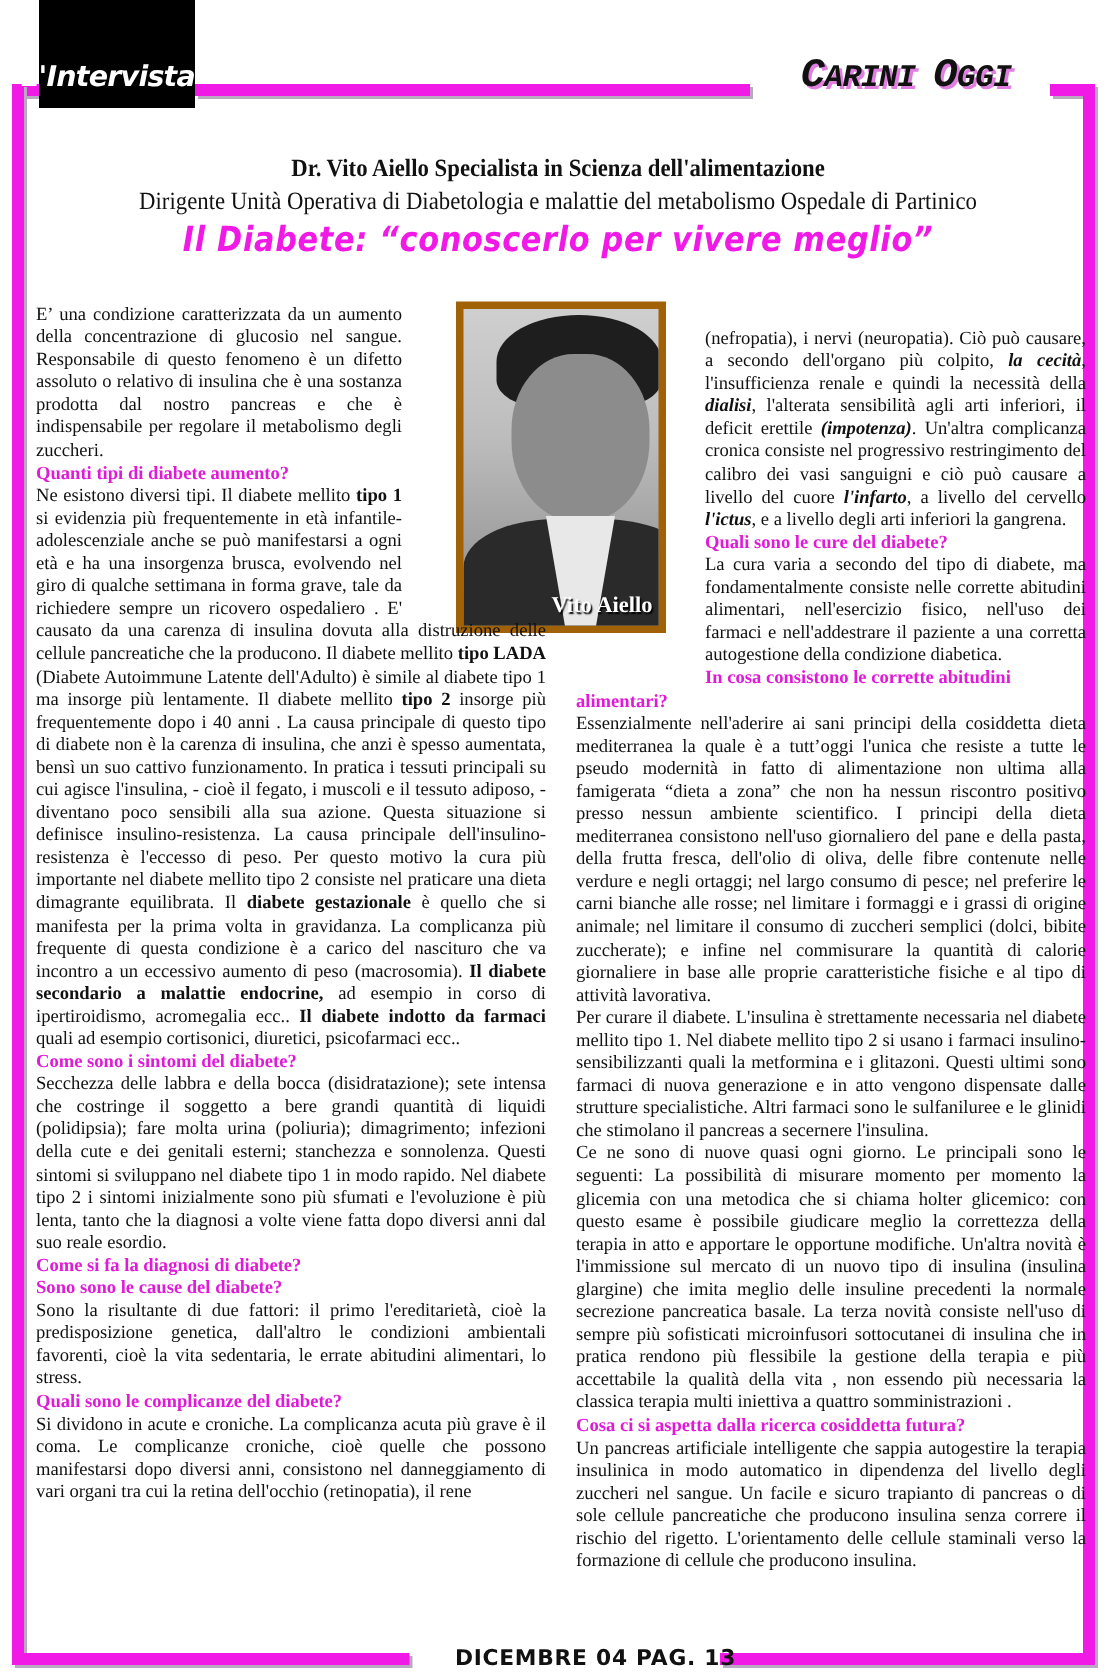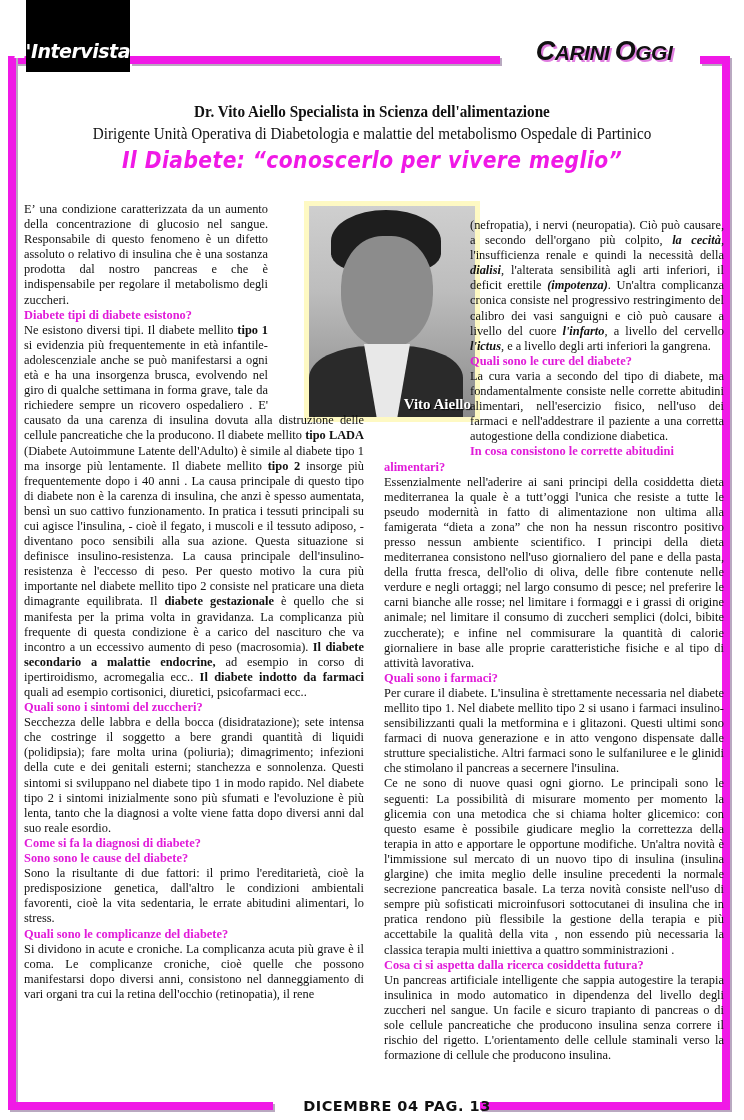--- a/index.html
+++ b/index.html
@@ -15,42 +15,42 @@
   .l-right     { left:722px; top:56px; width:8px; height:1054px; }
   .l-bot-left  { left:8px;  top:1102px; width:265px; height:8px; }
   .l-bot-right { left:480px; top:1102px; width:250px; height:8px; }
 
   
   .section-tag { position:absolute; left:26px; top:0; width:104px; height:72px; background:#000;
                  display:flex; align-items:flex-end; justify-content:flex-end; padding-bottom:10px; box-sizing:border-box;padding-left:40px; }
   .section-tag span { color:#fff; font-family:"DejaVu Sans", sans-serif; font-style:italic; font-weight:bold;
                       font-size:19px; letter-spacing:-0.5px; }
   .masthead { position:absolute; left:512px; top:36px; width:184px; text-align:center;
-              font-family:Liberation Sans, sans-serif; font-style:italic; font-weight:bold; font-size:27px;
+              font-family:Liberation Mono, monospace; font-style:italic; font-weight:bold; font-size:27px;
               color:#111; text-shadow:2px 2px 0 #e07fe0; letter-spacing:-0.5px; }
   .masthead .sc { font-size:21px; }
 
   .byline1 { position:absolute; left:0; width:744px; top:102px; text-align:center;
              font-weight:bold; font-size:16.5px; transform:scaleX(0.92); }
   .byline2 { position:absolute; left:0; width:744px; top:124px; text-align:center;
              font-size:16.5px; transform:scaleX(0.92); }
   .headline { position:absolute; left:0; width:744px; top:147px; text-align:center;
               font-family:"DejaVu Sans", sans-serif; font-style:italic; font-weight:bold; color:#f019e6;
               font-size:23px; letter-spacing:0.5px; transform:scaleX(0.88); }
 
   
   .col { position:absolute; font-size:12.4px; line-height:15.1px; text-align:justify; }
   .col-left { left:24px; top:202px; width:340px; }
   .col-right { left:384px; top:218px; width:340px; }
   .q { color:#e01bd8; font-weight:bold; display:block; text-align:left; }
   .p { display:block; }
   .photo-spacer-left { float:right; width:96px; height:200px; }
   .photo-spacer-right { float:left; width:86px; height:232px; }
 
-  .photo { position:absolute; left:304px; top:201px; width:176px; height:221px; background:#fef9c3;
+  .photo { position:absolute; left:304px; top:201px; width:140px; height:221px; background:#a16207;
            box-sizing:border-box; padding:5px;text-align:right; }
   .photo .img { width:100%; height:100%; position:relative; overflow:hidden;
                 background:linear-gradient(180deg,#cfcfcf 0%,#bdbdbd 40%,#8a8a8a 100%); }
   .photo .hair { position:absolute; left:22px; top:4px; width:110px; height:62px; background:#1e1e1e;
                  border-radius:50% 50% 30% 30%; }
   .photo .face { position:absolute; left:32px; top:30px; width:92px; height:112px; background:#8c8c8c;
                  border-radius:45% 45% 48% 48%; }
   .photo .jacket { position:absolute; left:0; top:140px; width:154px; height:80px; background:#2a2a2a;
                    border-radius:40% 40% 0 0; }
   .photo .shirt { position:absolute; left:55px; top:138px; width:46px; height:80px; background:#e8e8e8;
@@ -87,38 +87,37 @@
     <div class="face"></div>
     <div class="jacket"></div>
     <div class="shirt"></div>
     <div class="caption">Vito Aiello</div>
   </div>
 </div>
 
 <div class="col col-left">
   <div class="photo-spacer-left"></div>
   <span class="p">E’ una condizione caratterizzata da un aumento della concentrazione di glucosio nel sangue. Responsabile di questo fenomeno è un difetto assoluto o relativo di insulina che è una sostanza prodotta dal nostro pancreas e che è indispensabile per regolare il metabolismo degli zuccheri.</span>
-  <span class="q">Diabete tipi di diabete esistono?</span>
+  <span class="q">Quanti tipi di diabete aumento?</span>
   <span class="p"><span>Ne esistono diversi tipi.  Il diabete mellito </span><b>tipo 1</b><span> si evidenzia più frequentemente in età  infantile-adolescenziale anche se può manifestarsi a ogni età e ha una insorgenza brusca, evolvendo nel giro di qualche settimana in forma grave, tale da richiedere sempre un ricovero ospedaliero . E' causato da una carenza di insulina dovuta alla distruzione delle cellule pancreatiche che la producono. Il diabete mellito </span><b>tipo LADA</b><span> (Diabete Autoimmune Latente dell'Adulto) è simile al diabete tipo 1 ma insorge più lentamente.  Il diabete mellito </span><b>tipo 2</b><span> insorge più frequentemente dopo i 40 anni . La causa principale di questo tipo di diabete non è la carenza di insulina, che anzi è spesso aumentata, bensì un suo cattivo funzionamento. In pratica i tessuti principali su cui agisce l'insulina, - cioè il fegato, i muscoli e il tessuto adiposo, - diventano poco sensibili  alla sua azione. Questa situazione si definisce insulino-resistenza. La causa principale dell'insulino-resistenza è l'eccesso di peso. Per questo motivo la cura più importante nel diabete mellito tipo 2 consiste nel  praticare una dieta dimagrante equilibrata.  Il </span><b>diabete gestazionale</b><span> è quello che si manifesta per la prima volta in gravidanza.  La complicanza più frequente di questa condizione è a carico del nascituro che va incontro a un eccessivo aumento di peso (macrosomia).  </span><b>Il diabete secondario a malattie endocrine,</b><span> ad esempio in corso di ipertiroidismo, acromegalia ecc..  </span><b>Il diabete indotto da farmaci</b><span> quali ad esempio cortisonici, diuretici, psicofarmaci ecc..</span></span>
-  <span class="q">Quali sono i sintomi  del zuccheri?</span>
+  <span class="q">Come sono i sintomi  del diabete?</span>
   <span class="p"> Secchezza delle labbra e della bocca  (disidratazione); sete intensa che costringe il soggetto a bere grandi quantità di liquidi (polidipsia);   fare molta urina (poliuria); dimagrimento; infezioni della cute e dei genitali esterni; stanchezza e sonnolenza. Questi sintomi si sviluppano nel diabete tipo 1 in modo rapido. Nel diabete tipo 2 i sintomi inizialmente sono più sfumati e l'evoluzione è più lenta, tanto che la diagnosi a volte viene fatta dopo diversi anni dal suo reale esordio.</span>
   <span class="q">Come si fa la diagnosi di diabete?</span>
   <span class="q">Sono sono le cause del diabete?</span>
   <span class="p">Sono la risultante di due fattori: il primo l'ereditarietà, cioè la predisposizione genetica, dall'altro le condizioni ambientali favorenti, cioè la vita sedentaria, le errate abitudini alimentari, lo stress.</span>
   <span class="q">Quali sono le complicanze del diabete?</span>
   <span class="p">Si dividono in acute e croniche. La complicanza acuta più grave è il coma. Le complicanze croniche, cioè quelle che possono manifestarsi dopo diversi anni, consistono nel danneggiamento di vari organi tra cui la retina dell'occhio (retinopatia),  il rene</span>
 </div>
 
 <div class="col col-right">
   <div class="photo-spacer-right"></div>
   <span class="p"><span>(nefropatia), i nervi (neuropatia).  Ciò può causare, a secondo dell'organo più colpito, </span><b><i>la cecità</i></b><span>, l'insufficienza renale e quindi la necessità della </span><b><i>dialisi</i></b><span>, l'alterata sensibilità agli arti inferiori, il deficit erettile </span><b><i>(impotenza)</i></b><span>. Un'altra complicanza cronica consiste nel progressivo restringimento del calibro dei vasi sanguigni e ciò può causare a livello del cuore </span><b><i>l'infarto</i></b><span>, a livello del cervello </span><b><i>l'ictus</i></b><span>, e a livello degli arti inferiori la gangrena.</span></span>
   <span class="q">Quali sono le cure del diabete?</span>
   <span class="p"> La cura varia a secondo del tipo di diabete, ma fondamentalmente consiste nelle corrette abitudini alimentari, nell'esercizio fisico, nell'uso dei farmaci e nell'addestrare il paziente a una corretta autogestione della condizione diabetica.</span>
   <span class="q">In cosa consistono le corrette abitudini alimentari?</span>
   <span class="p">Essenzialmente nell'aderire ai sani principi della cosiddetta dieta mediterranea  la quale è a tutt’oggi  l'unica che resiste a tutte le pseudo modernità in fatto di alimentazione  non ultima alla famigerata “dieta a zona” che non ha nessun riscontro positivo presso nessun ambiente scientifico.  I principi della dieta mediterranea consistono nell'uso giornaliero del pane e della pasta,  della frutta fresca, dell'olio di oliva, delle fibre contenute nelle verdure e negli ortaggi; nel largo consumo di pesce; nel preferire le carni bianche alle rosse; nel limitare i formaggi e i grassi di origine animale; nel limitare il consumo di zuccheri semplici (dolci, bibite zuccherate); e infine nel commisurare la quantità di calorie giornaliere in base alle proprie caratteristiche fisiche e al tipo di attività lavorativa.</span>
-  <span class="q">Quali sono i farmaci?</span>
   <span class="p">Per curare il diabete. L'insulina è strettamente necessaria nel diabete mellito tipo 1.  Nel diabete mellito tipo 2 si usano i farmaci insulino-sensibilizzanti quali la metformina e i glitazoni. Questi ultimi  sono farmaci di nuova generazione e in atto vengono dispensate dalle strutture specialistiche.  Altri farmaci  sono le sulfaniluree e le glinidi  che stimolano il pancreas a secernere l'insulina.</span>
   <span class="p"> Ce ne sono di nuove quasi ogni giorno. Le principali sono le seguenti: La possibilità di misurare momento per momento la glicemia con una metodica che si chiama holter glicemico:  con questo esame è possibile giudicare meglio la correttezza della terapia in atto e apportare le opportune modifiche.  Un'altra novità è l'immissione sul mercato di un nuovo tipo di insulina  (insulina glargine) che imita meglio delle insuline precedenti la normale secrezione pancreatica basale.  La terza novità consiste nell'uso di sempre più sofisticati  microinfusori sottocutanei di insulina che in pratica  rendono più flessibile la gestione della terapia  e più accettabile la qualità della vita , non essendo più necessaria  la classica terapia multi iniettiva a quattro somministrazioni .</span>
   <span class="q">Cosa ci si aspetta dalla ricerca cosiddetta futura?</span>
   <span class="p">Un pancreas artificiale intelligente che sappia autogestire la terapia insulinica in modo automatico in dipendenza del livello degli zuccheri nel sangue. Un facile e sicuro trapianto di pancreas o di sole cellule pancreatiche che producono insulina senza correre il rischio del rigetto. L'orientamento delle cellule staminali verso la formazione di cellule che producono insulina.</span>
 </div>
 
 <div class="footer">DICEMBRE 04 PAG. 13</div>
 
 </body></html>

